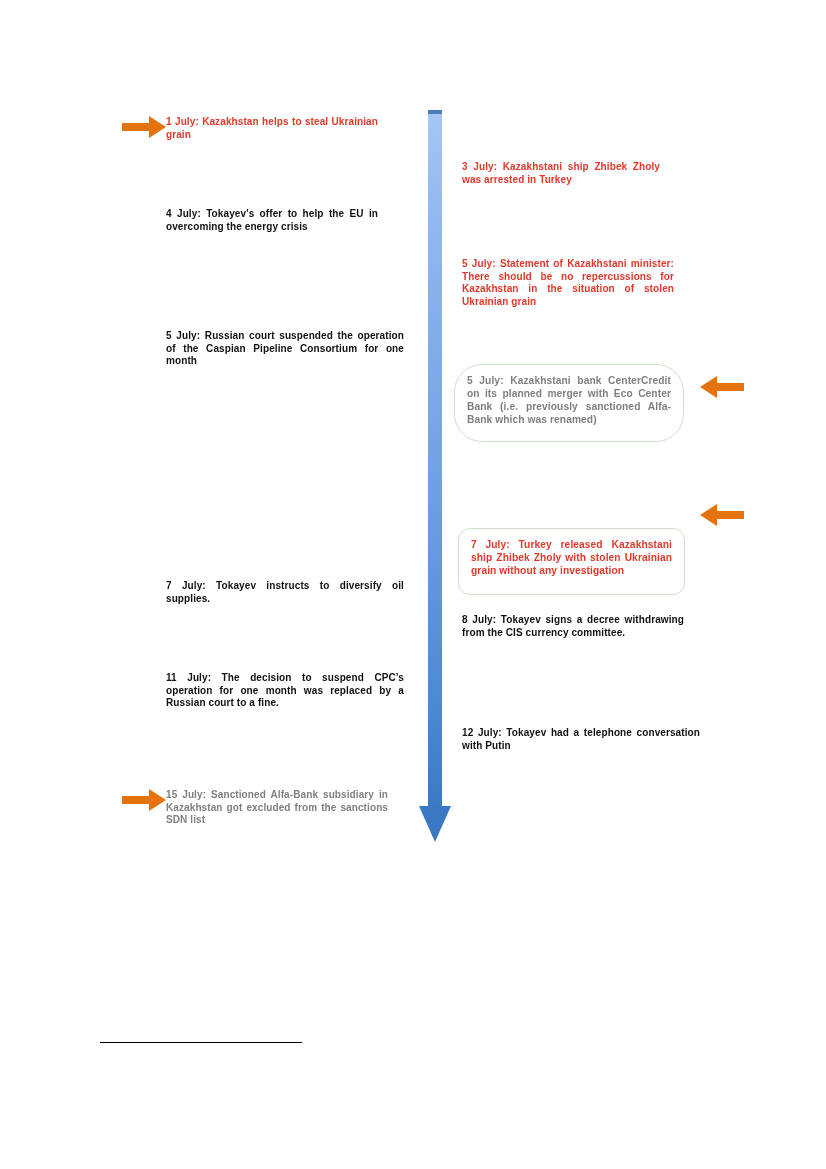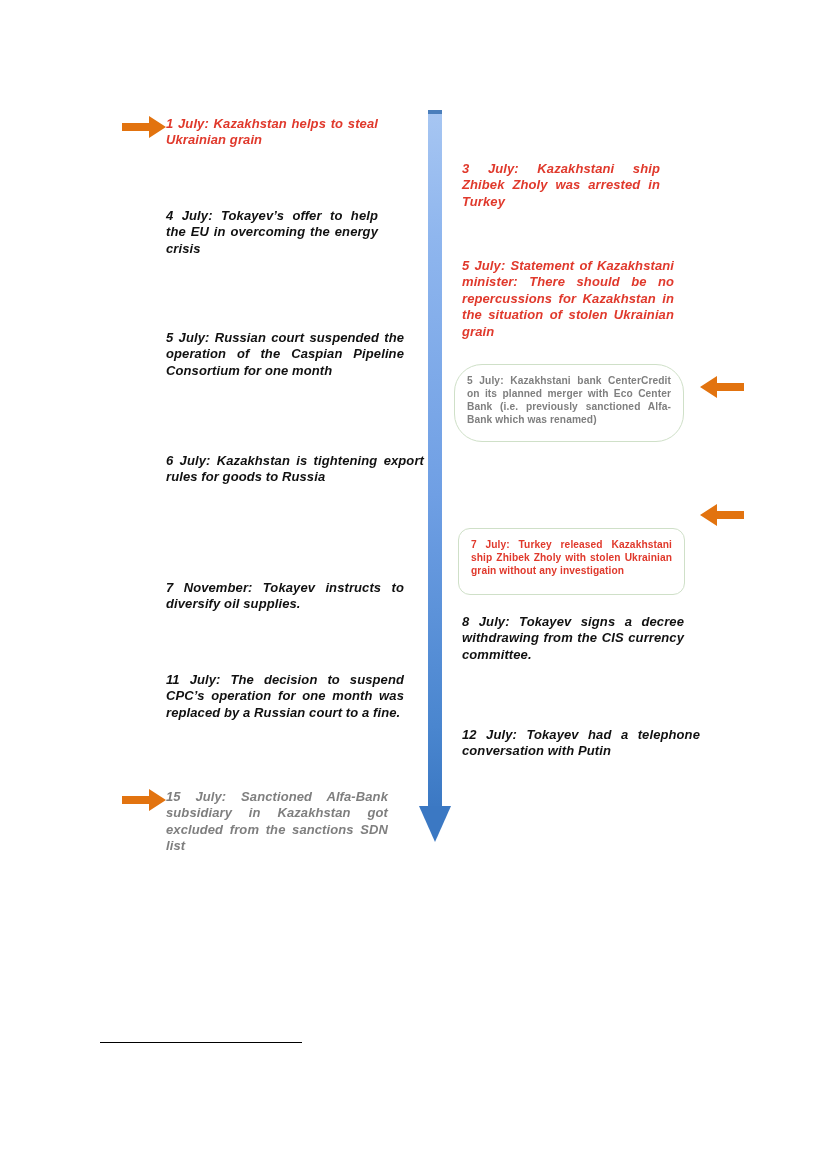--- a/index.html
+++ b/index.html
@@ -42,27 +42,26 @@
     width: 0;
     height: 0;
     border-left: 16px solid transparent;
     border-right: 16px solid transparent;
     border-top: 36px solid #3b78c3;
   }
 
   
   .event {
     position: absolute;
-    font-size: 13px;
+    font-size: 10px;
     font-weight: bold;
     line-height: 1.26;
     text-align: justify;
     text-justify: inter-word;
     letter-spacing: 0.1px;
-    font-style: italic;
   }
   .event.black { color: #111111; }
   .event.red   { color: #e0392c; }
   .event.gray  { color: #7f7f7f; }
 
   
   .callout {
     position: absolute;
     box-sizing: border-box;
     border: 1px solid #cfe0c8;
@@ -121,30 +120,29 @@
 
   <div class="event black" style="left:166px; top:330px; width:238px;">5 July: Russian court suspended the operation of the Caspian Pipeline Consortium for one month</div>
 
   <div class="callout gray" style="left:454px; top:364px; width:230px; height:78px;border-radius:28px;">5 July: Kazakhstani bank CenterCredit on its planned merger with Eco Center Bank (i.e. previously sanctioned Alfa-Bank which was renamed)</div>
   <div class="orange-arrow" style="left:700px; top:376px;">
     <svg viewBox="0 0 44 22" preserveAspectRatio="none" aria-hidden="true">
       <polygon points="44,7 17,7 17,0 0,11 17,22 17,15 44,15" fill="#e2730f"></polygon>
     </svg>
   </div>
 
-  <div class="event black" style="left:166px; top:453px; width:258px;">6 July: Kazakhstan is tightening export rules for goods to Russia</div>
 
   <div class="callout red" style="left:458px; top:488px; width:227px; height:67px;margin-top:40px;">7 July: Turkey released Kazakhstani ship Zhibek Zholy with stolen Ukrainian grain without any investigation</div>
   <div class="orange-arrow" style="left:700px; top:504px;">
     <svg viewBox="0 0 44 22" preserveAspectRatio="none" aria-hidden="true">
       <polygon points="44,7 17,7 17,0 0,11 17,22 17,15 44,15" fill="#e2730f"></polygon>
     </svg>
   </div>
 
-  <div class="event black" style="left:166px; top:580px; width:238px;">7 November:  Tokayev instructs to diversify oil supplies.</div>
+  <div class="event black" style="left:166px; top:580px; width:238px;">7 July:  Tokayev instructs to diversify oil supplies.</div>
 
   <div class="event black" style="left:462px; top:614px; width:222px;">8 July: Tokayev signs a decree withdrawing from the CIS currency committee.</div>
 
   <div class="event black" style="left:166px; top:672px; width:238px;">11 July: The decision to suspend CPC’s operation for one month was replaced by a Russian court to a fine.</div>
 
   <div class="event black" style="left:462px; top:727px; width:238px;">12 July: Tokayev had a telephone conversation with Putin</div>
 
   <div class="orange-arrow" style="left:122px; top:789px;">
     <svg viewBox="0 0 44 22" preserveAspectRatio="none" aria-hidden="true">
       <polygon points="0,7 27,7 27,0 44,11 27,22 27,15 0,15" fill="#e2730f"></polygon>

